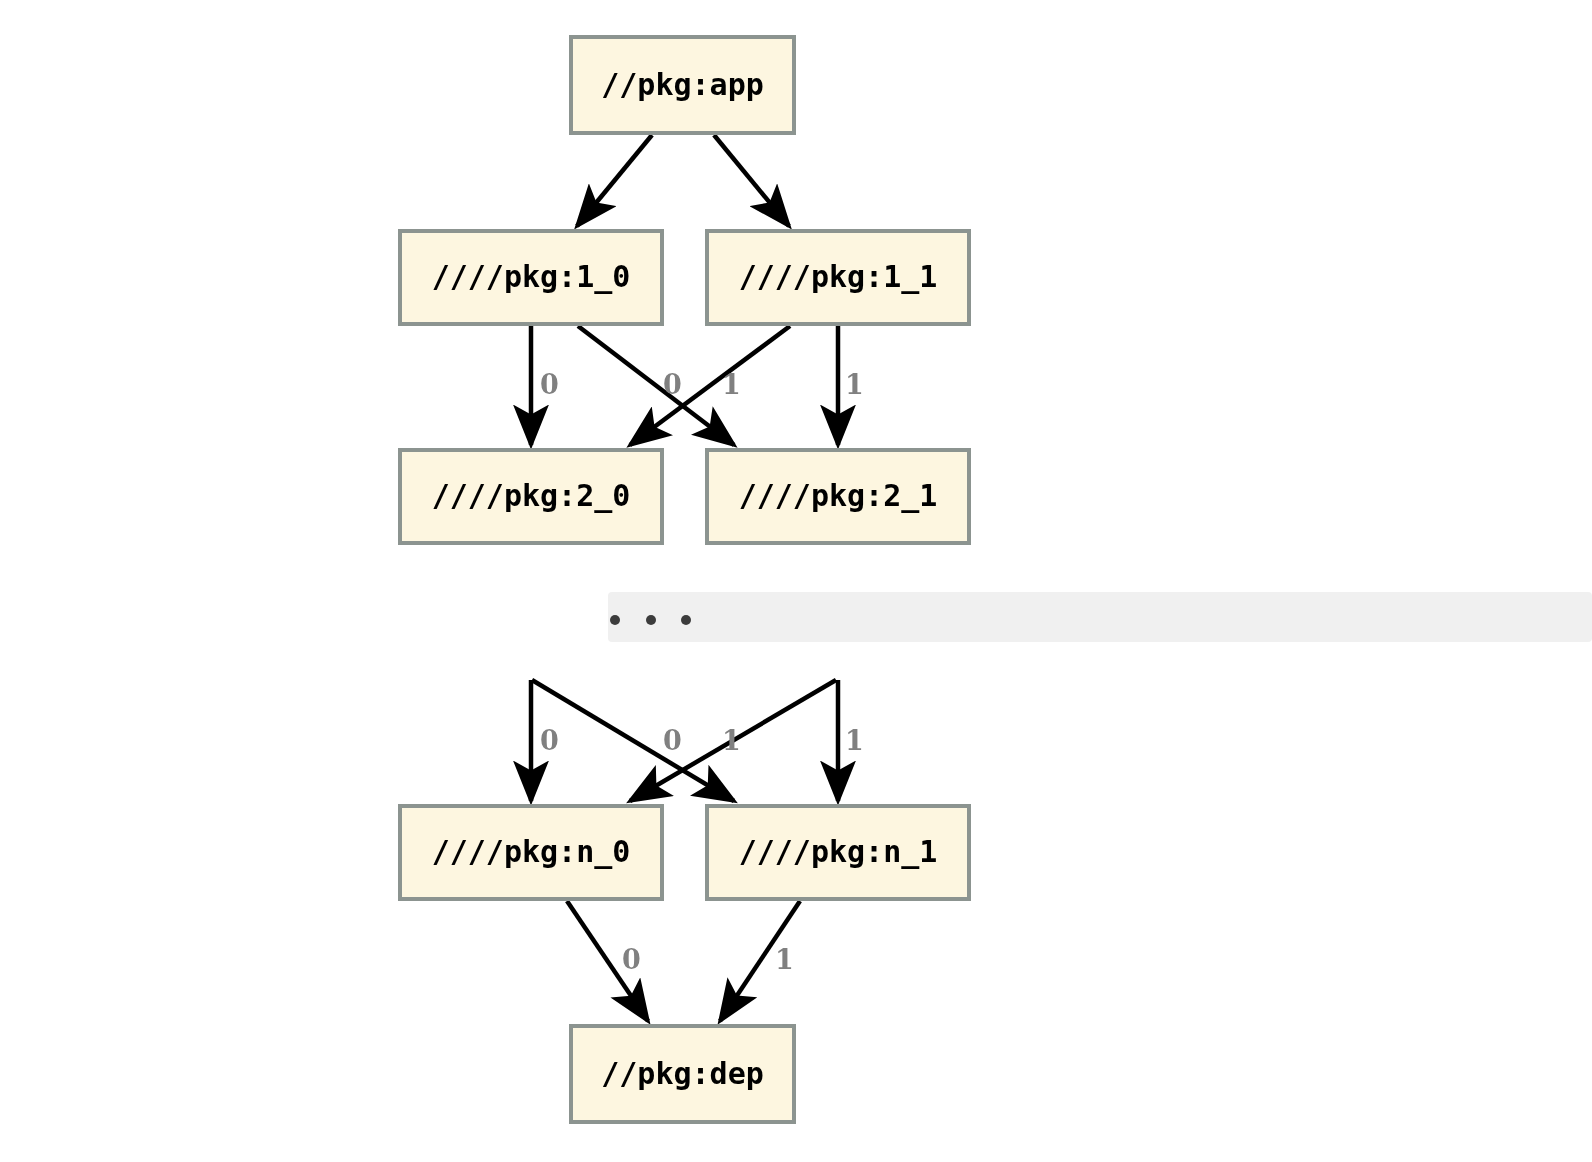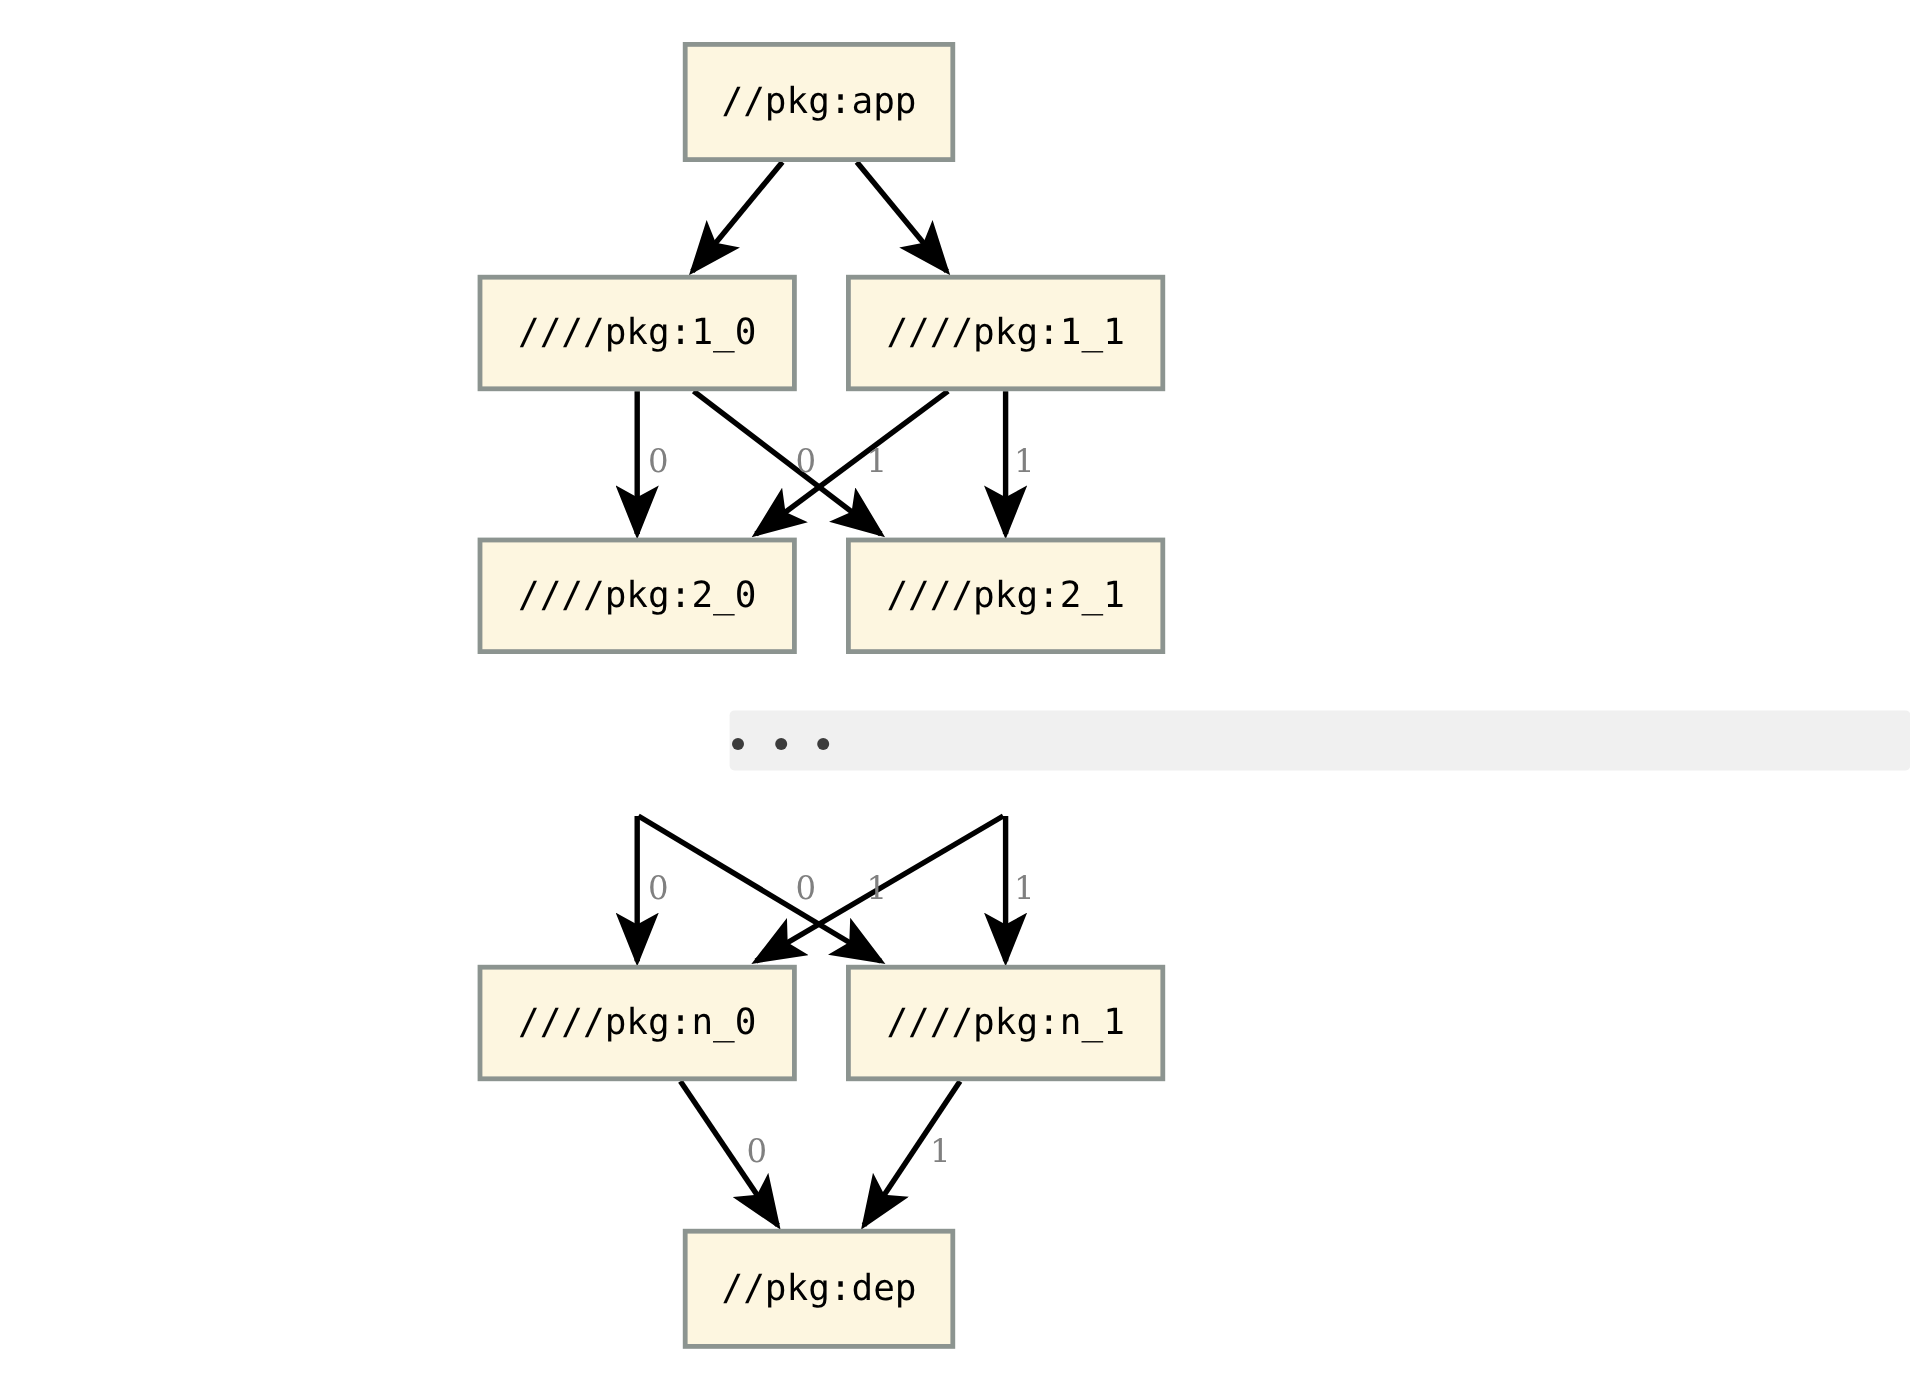--- a/index.html
+++ b/index.html
@@ -10,20 +10,21 @@
   body {
     width: 1592px;
     height: 1162px;
     font-family: "DejaVu Sans Mono", "Liberation Mono", monospace;
     overflow: hidden;
   }
   #graph-root {
     position: relative;
     width: 1416px;
     height: 1162px;
+    font-weight: bold;
   }
   svg.graph-layer {
     position: absolute;
     top: 0;
     left: 0;
     width: 1592px;
     height: 1162px;
   }
   .node-box-rect {
     fill: #fdf6e0;

